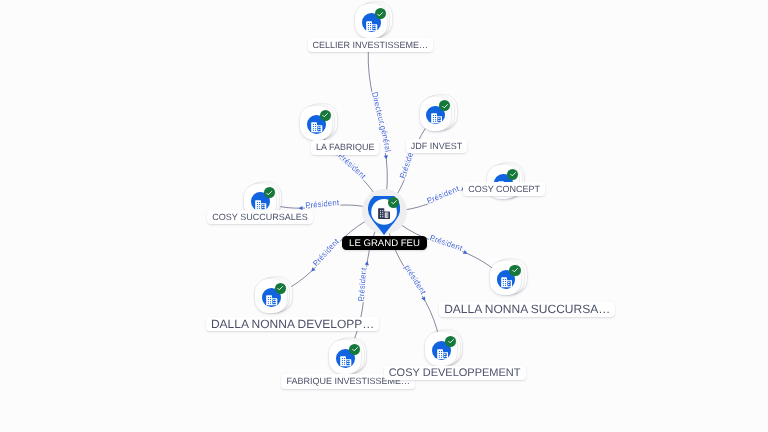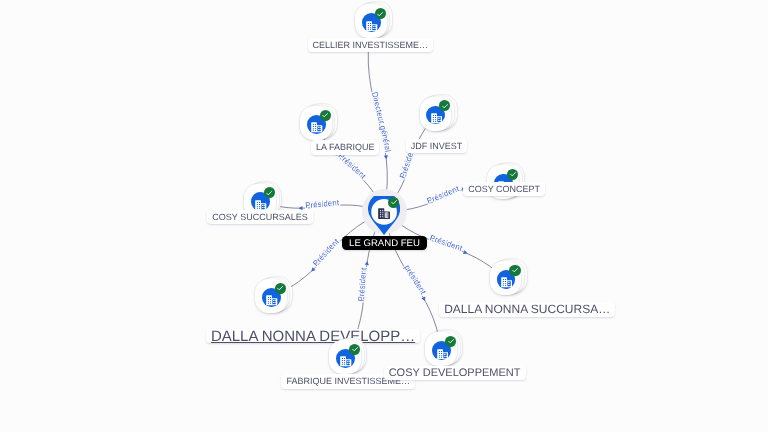--- a/index.html
+++ b/index.html
@@ -146,21 +146,21 @@
         <div class="card" style="left: 255.05px; top: 279.05px; width: 31.5px; height: 33.9px;"></div>
         <div class="disc" style="left: 261.85px; top: 287.85px; width: 18.7px; height: 18.7px;"></div>
         <div style="position: absolute; left: 266.15px; top: 292.8px; width: 11.5px; height: 10.4px;"><svg width="11.5" height="10.4" viewBox="-0.3 -0.3 24.6 22.4">
   <path d="M1.3 0 H11.1 A1.3 1.3 0 0 1 12.4 1.3 V6.8 H22.7 A1.3 1.3 0 0 1 24 8.1 V20.5 A1.3 1.3 0 0 1 22.7 21.8 H1.3 A1.3 1.3 0 0 1 0 20.5 V1.3 A1.3 1.3 0 0 1 1.3 0 ZM3.7 4.1h2.25v2h-2.25zM3.7 8.25h2.25v2h-2.25zM3.7 12.4h2.25v2h-2.25zM3.7 16.55h2.25v2h-2.25zM8.2 4.1h2.25v2h-2.25zM8.2 8.25h2.25v2h-2.25zM8.2 12.4h2.25v2h-2.25zM8.2 16.55h2.25v2h-2.25zM13.3 8.6h7.3v10.9h-7.3zM15 10.6h2.1v2.1h-2.1zM15 14.8h2.1v2.1h-2.1zM18.1 10.6h2.1v2.1h-2.1zM18.1 14.8h2.1v2.1h-2.1z" fill="#fff" fill-rule="evenodd"></path>
           </svg></div>
         <div class="badge" style="left: 274.7px; top: 282.6px; width: 11.2px; height: 11.2px;">
           <svg width="8.2" height="8.2" viewBox="0 0 24 24" fill="none" stroke="#fff" stroke-width="2.6" stroke-linecap="round" stroke-linejoin="round">
    <path d="M5 12.5l4.5 4.5L19 7.5"></path>
           </svg>
         </div>
-        <div class="pill" style="height: 14.4px; font-size: 15px; padding: 0px 5px; left: 205.927px; top: 329px; text-decoration: underline;">DALLA NONNA DEVELOPP…</div>
+        <div class="pill" style="height: 14.4px; font-size: 12px; padding: 0px 5px; left: 205.927px; top: 317px;">DALLA NONNA DEVELOPP…</div>
       </div>
       <div class="node">
         <div class="card" style="left: 495.25px; top: 259.05px; width: 31.5px; height: 33.9px;"></div>
         <div class="card" style="left: 492.5px; top: 260.05px; width: 31.5px; height: 33.9px;"></div>
         <div class="card" style="left: 489.75px; top: 261.05px; width: 31.5px; height: 33.9px;"></div>
         <div class="disc" style="left: 496.55px; top: 269.85px; width: 18.7px; height: 18.7px;"></div>
         <div style="position: absolute; left: 500.85px; top: 274.8px; width: 11.5px; height: 10.4px;"><svg width="11.5" height="10.4" viewBox="-0.3 -0.3 24.6 22.4">
   <path d="M1.3 0 H11.1 A1.3 1.3 0 0 1 12.4 1.3 V6.8 H22.7 A1.3 1.3 0 0 1 24 8.1 V20.5 A1.3 1.3 0 0 1 22.7 21.8 H1.3 A1.3 1.3 0 0 1 0 20.5 V1.3 A1.3 1.3 0 0 1 1.3 0 ZM3.7 4.1h2.25v2h-2.25zM3.7 8.25h2.25v2h-2.25zM3.7 12.4h2.25v2h-2.25zM3.7 16.55h2.25v2h-2.25zM8.2 4.1h2.25v2h-2.25zM8.2 8.25h2.25v2h-2.25zM8.2 12.4h2.25v2h-2.25zM8.2 16.55h2.25v2h-2.25zM13.3 8.6h7.3v10.9h-7.3zM15 10.6h2.1v2.1h-2.1zM15 14.8h2.1v2.1h-2.1zM18.1 10.6h2.1v2.1h-2.1zM18.1 14.8h2.1v2.1h-2.1z" fill="#fff" fill-rule="evenodd"></path>
           </svg></div>
         <div class="badge" style="left: 509.4px; top: 264.6px; width: 11.2px; height: 11.2px;">

